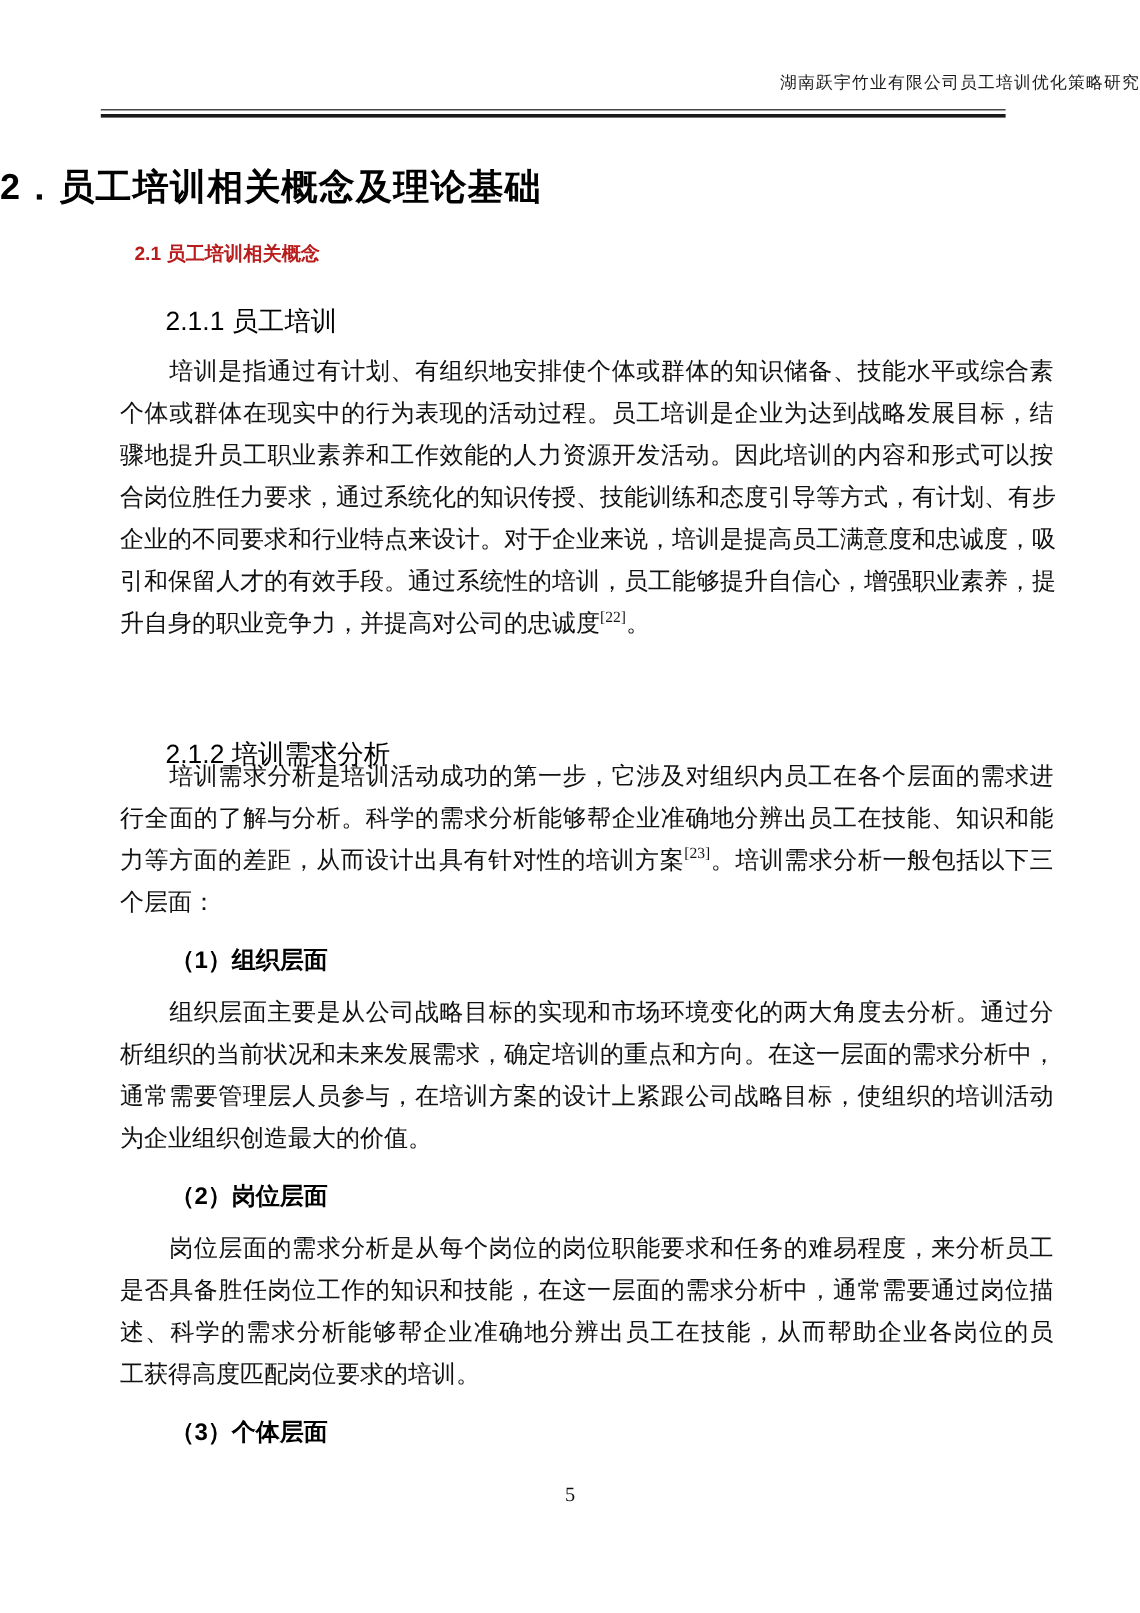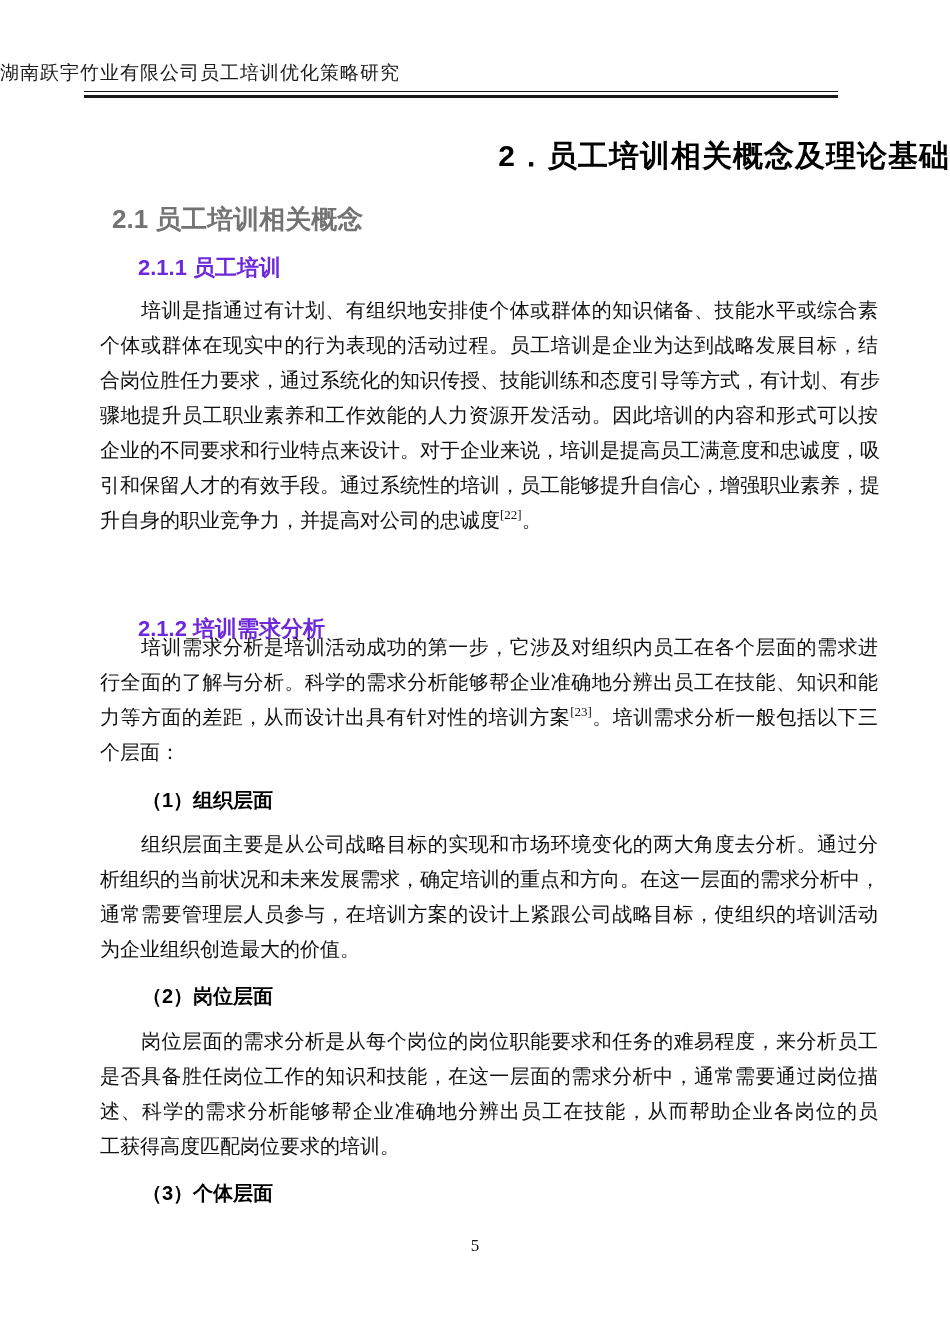--- a/index.html
+++ b/index.html
@@ -8,47 +8,47 @@
     width:950px; height:1344px;
     margin:0 auto;
     background:#ffffff;
     color:#111;
     overflow:hidden;
     font-family:"Liberation Serif","DejaVu Serif",serif;
   }
   
   .header-text {
     position:absolute; top:60px; left:0; right:0;
-    text-align:left;
-    font-size:19px; letter-spacing:1px;
+    text-align:right;
+    font-size:14px; letter-spacing:1px;
     color:#1a1a1a;
   }
   .header-rule {
     position:absolute; top:91px; left:84px; width:754px;
     height:3px;
     border-top:1.5px solid #1a1a1a;
     border-bottom:3px solid #1a1a1a;
   }
   
   .title {
     position:absolute; top:136px; left:0; right:0; margin:0;
-    text-align:right;
+    text-align:left;
     font-family:"Liberation Sans","DejaVu Sans",sans-serif;
     font-weight:bold; font-size:30px; letter-spacing:1px;
     color:#000;
   }
   .h21 {
     position:absolute; top:202px; left:112px; margin:0;
     font-family:"Liberation Sans","DejaVu Sans",sans-serif;
-    font-weight:bold; font-size:26px; color:#737373;
+    font-weight:bold; font-size:16px; color:#b91c1c;
   }
   .h3 {
     position:absolute; left:138px; margin:0;
     font-family:"Liberation Sans","DejaVu Sans",sans-serif;
-    font-weight:bold; font-size:22px; color:#6d28d9;
+    font-weight:normal; font-size:22px; color:#000000;
   }
   .h211 { top:253px; }
   .h212 { top:589px;margin-top:25px; }
   .hn {
     position:absolute; left:142px; margin:0;
     font-family:"Liberation Sans","DejaVu Sans",sans-serif;
     font-weight:bold; font-size:20px; color:#000;
   }
   .h-org  { top:787px;text-align:right; }
   .h-post { top:983px; }
@@ -87,22 +87,22 @@
   <div class="header-rule"></div>
 
   <h1 class="title">2．员工培训相关概念及理论基础</h1>
 
   <h2 class="h21">2.1 员工培训相关概念</h2>
 
   <h3 class="h3 h211">2.1.1 员工培训</h3>
   <div class="para p1">
       <div class="pline first">培训是指通过有计划、有组织地安排使个体或群体的知识储备、技能水平或综合素</div>
       <div class="pline">个体或群体在现实中的行为表现的活动过程。员工培训是企业为达到战略发展目标，结</div>
+      <div class="pline">骤地提升员工职业素养和工作效能的人力资源开发活动。因此培训的内容和形式可以按</div>
       <div class="pline">合岗位胜任力要求，通过系统化的知识传授、技能训练和态度引导等方式，有计划、有步</div>
-      <div class="pline">骤地提升员工职业素养和工作效能的人力资源开发活动。因此培训的内容和形式可以按</div>
       <div class="pline">企业的不同要求和行业特点来设计。对于企业来说，培训是提高员工满意度和忠诚度，吸</div>
       <div class="pline">引和保留人才的有效手段。通过系统性的培训，员工能够提升自信心，增强职业素养，提</div>
       <div class="pline last">升自身的职业竞争力，并提高对公司的忠诚度<sup>[22]</sup>。</div>
     </div>
 
   <h3 class="h3 h212">2.1.2 培训需求分析</h3>
   <div class="para p2">
       <div class="pline first">培训需求分析是培训活动成功的第一步，它涉及对组织内员工在各个层面的需求进</div>
       <div class="pline">行全面的了解与分析。科学的需求分析能够帮企业准确地分辨出员工在技能、知识和能</div>
       <div class="pline">力等方面的差距，从而设计出具有针对性的培训方案<sup>[23]</sup>。培训需求分析一般包括以下三</div>

